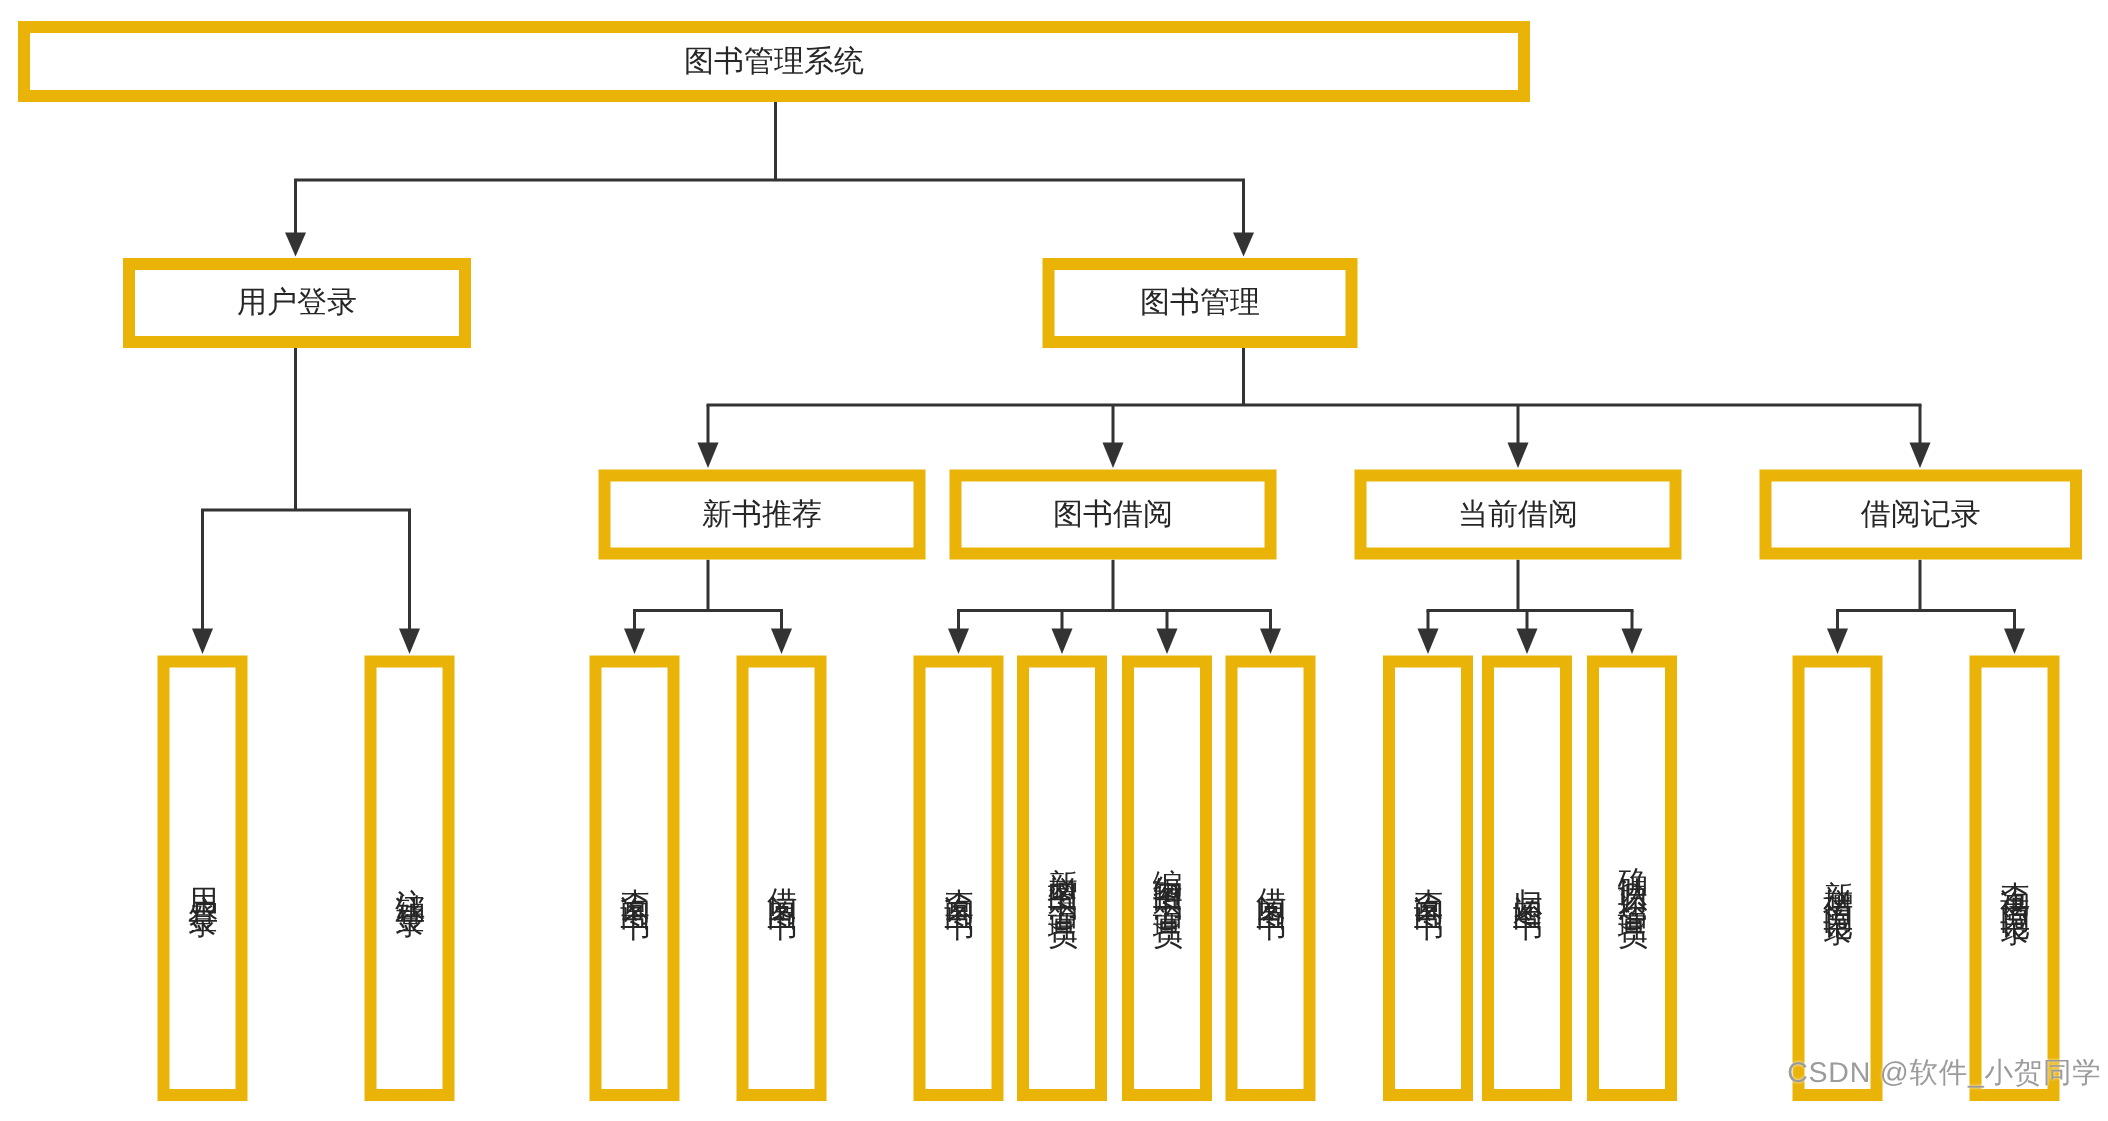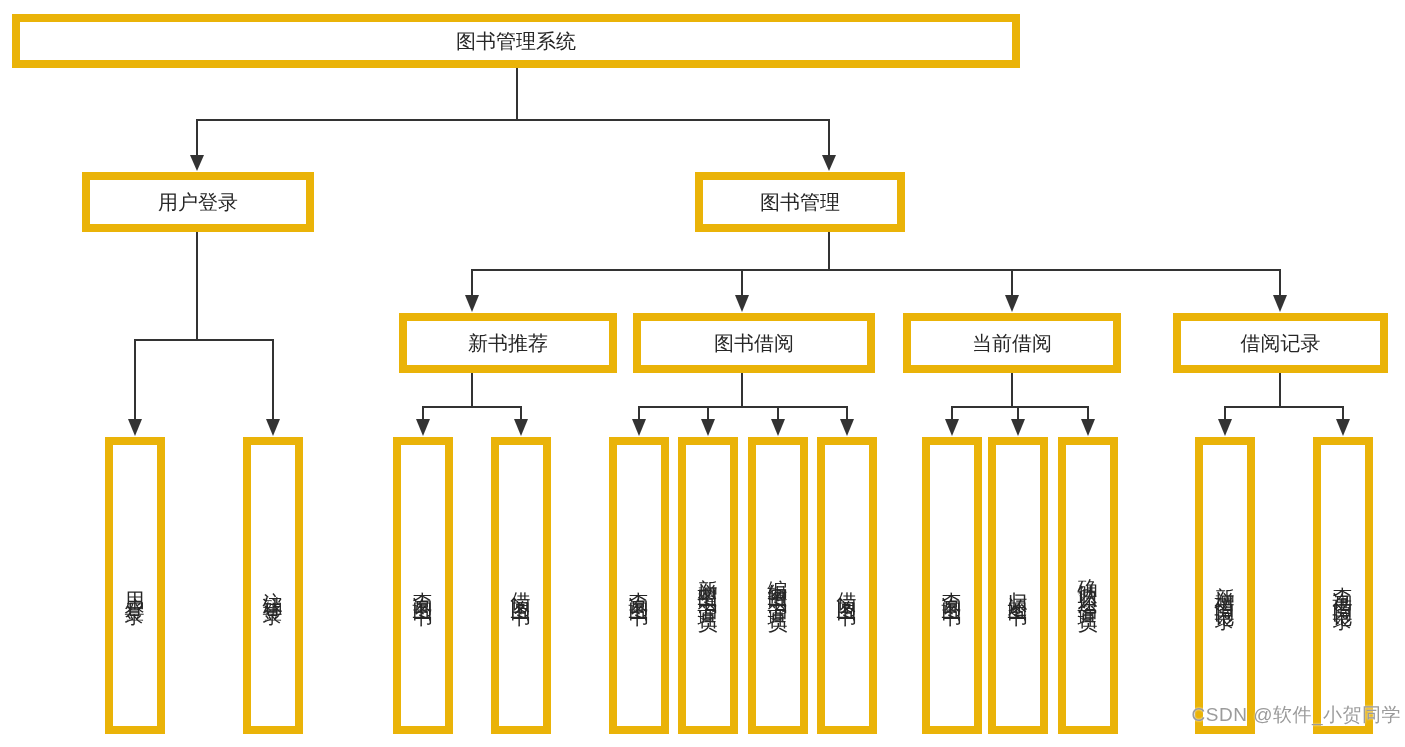--- a/index.html
+++ b/index.html
@@ -138,21 +138,21 @@
   <div class="node" style="left:82px; top:172px; width:232px; height:60px;">
     <span class="lbl">用户登录</span>
   </div>
   <div class="node" style="left:695px; top:172px; width:210px; height:60px;">
     <span class="lbl">图书管理</span>
   </div>
 
   <div class="node" style="left:363px; top:313px; width:218px; height:60px;margin-left:36px;">
     <span class="lbl">新书推荐</span>
   </div>
-  <div class="node" style="left:633px; top:313px; width:242px; height:60px;font-family:Liberation Serif, serif;">
+  <div class="node" style="left:633px; top:313px; width:218px; height:60px;font-family:Liberation Serif, serif;">
     <span class="lbl">图书借阅</span>
   </div>
   <div class="node" style="left:1173px; top:313px; width:215px; height:60px;">
     <span class="lbl">借阅记录</span>
   </div>
   <div class="node" style="left:903px; top:313px; width:218px; height:60px;">
     <span class="lbl">当前借阅</span>
   </div>
 
   <div class="node leaf" style="left:105px; top:437px; width:60px; height:297px;">

